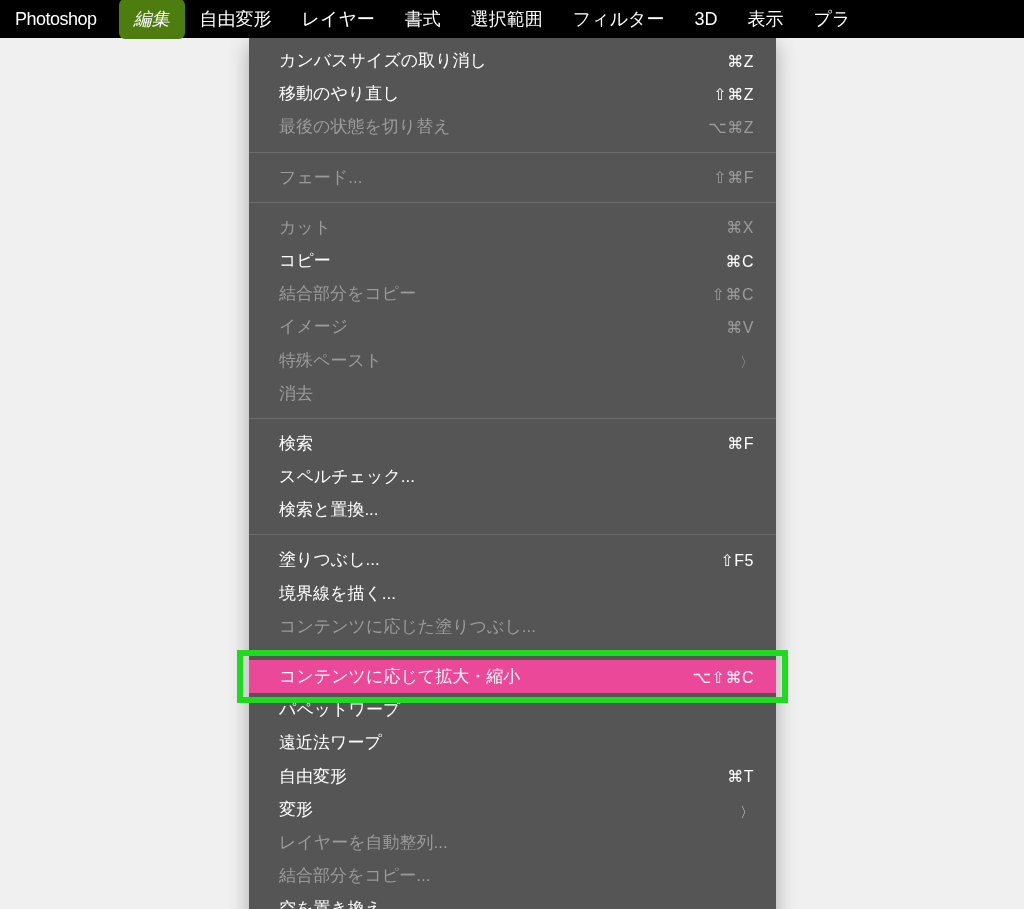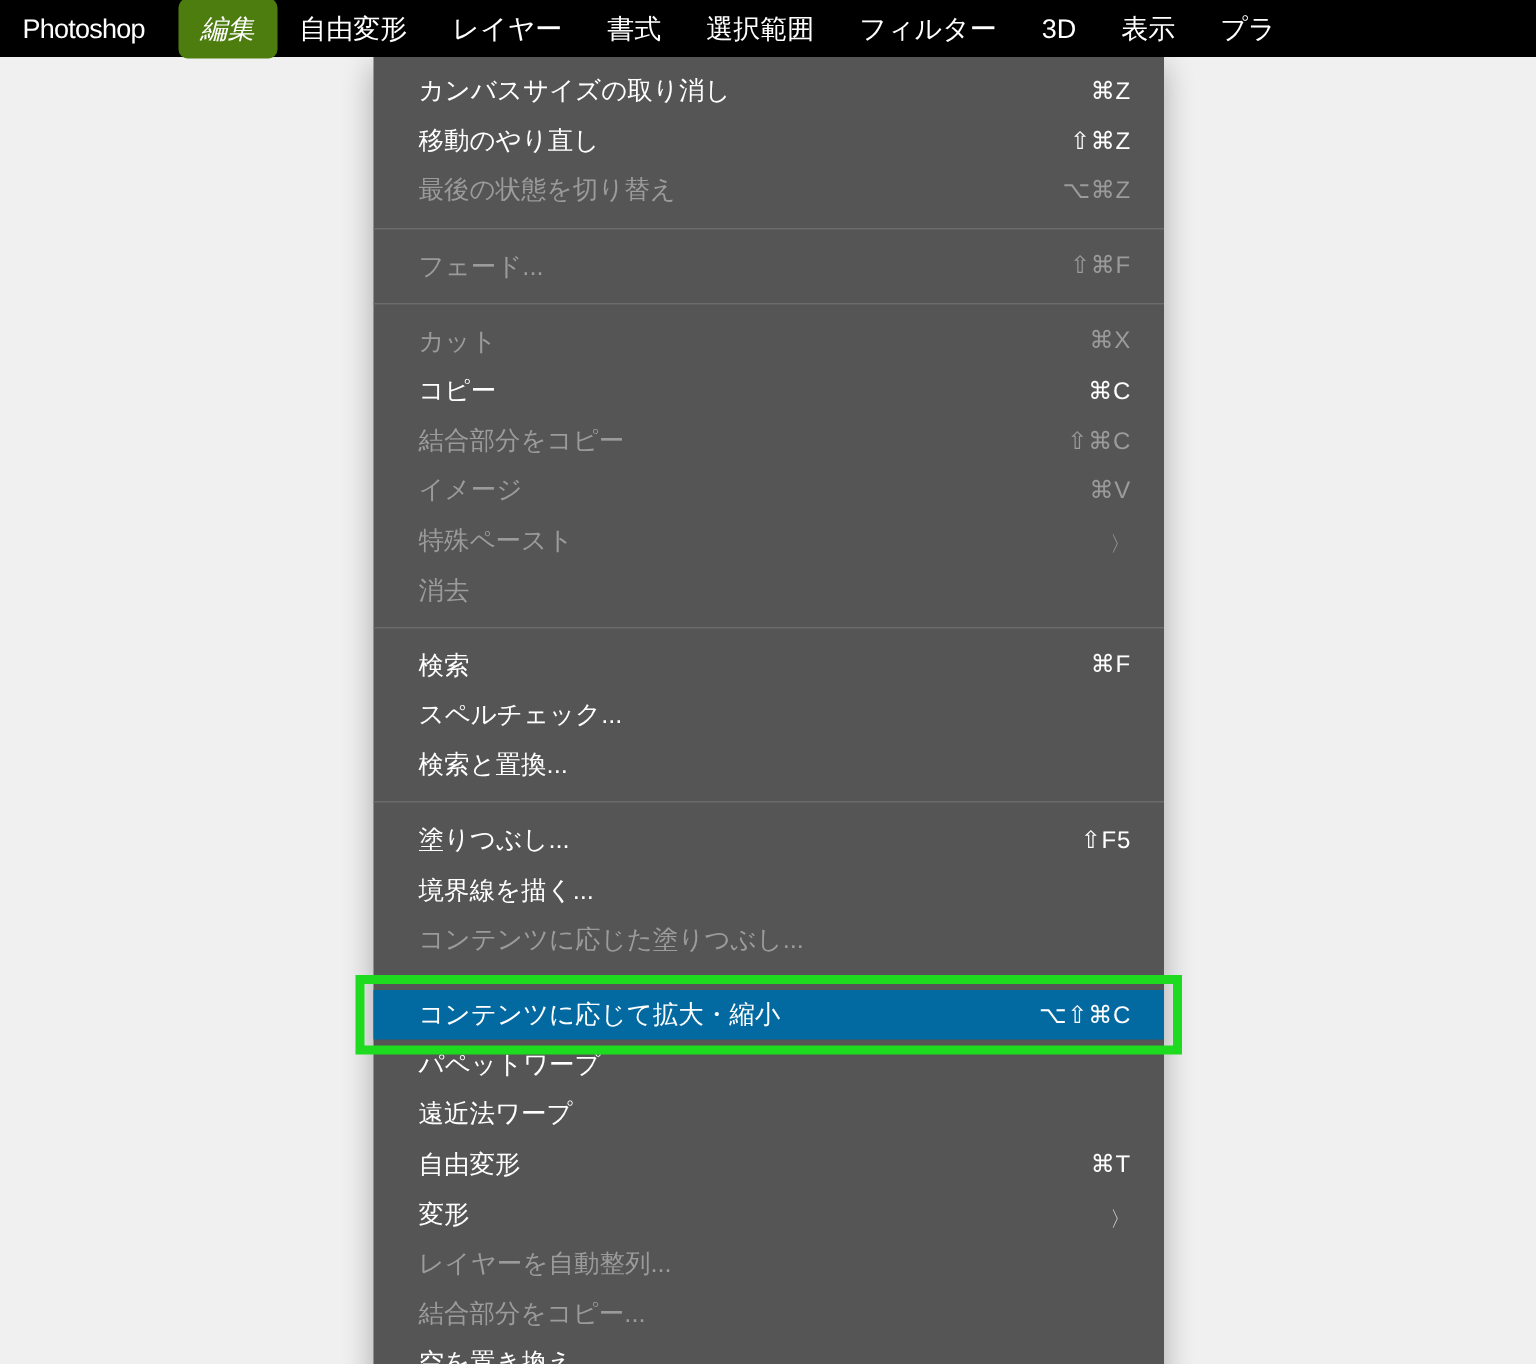--- a/index.html
+++ b/index.html
@@ -55,21 +55,21 @@
       justify-content: space-between;
       align-items: flex-end;
       padding: 3px 22px 3px 30px;
       cursor: default;
       line-height: 1.6;
     }
     .dropdown-item.disabled {
       color: #9b9b9b;
     }
     .dropdown-item.highlighted {
-      background: #0369a1;
+      background: #ec4899;
       color: #fff;
     }
     .dropdown-item .label {
       flex: 1;
     }
     .dropdown-item .shortcut {
       font-size: 16px;
       letter-spacing: 0.5px;
       text-align: right;
       white-space: nowrap;

